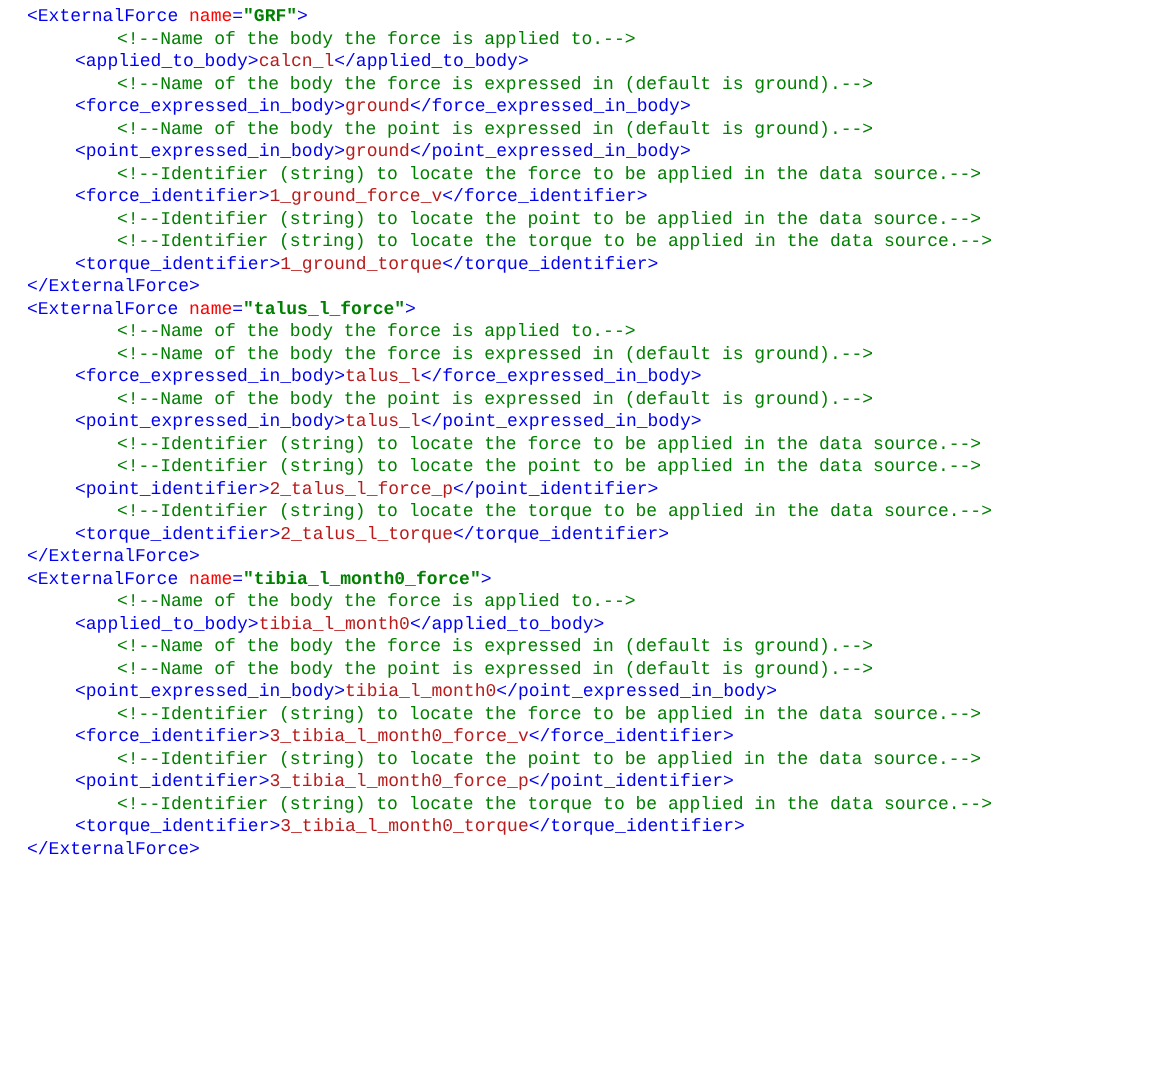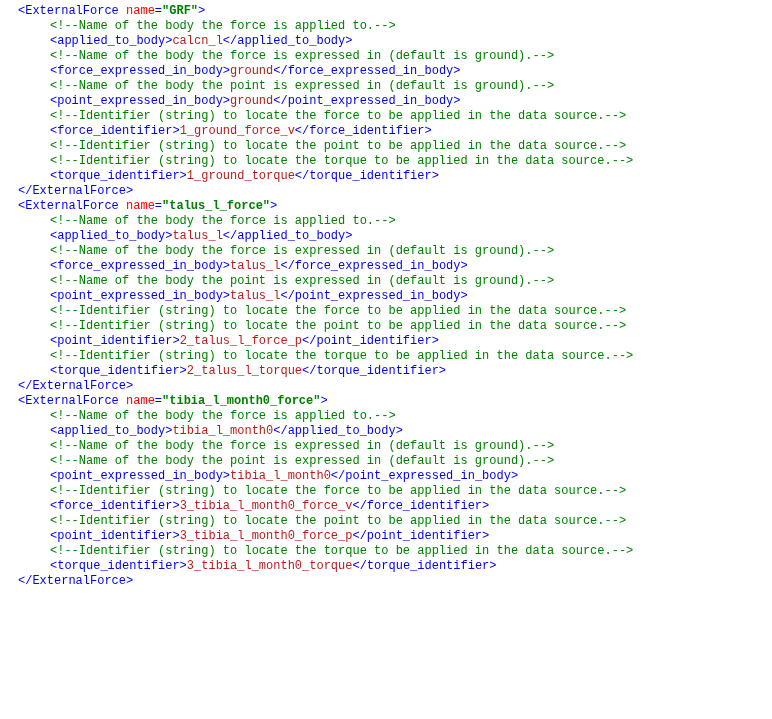--- a/index.html
+++ b/index.html
@@ -13,21 +13,21 @@
     font-weight: bold;
   }
   .ln {
     display: block;
   }
   .i1 { padding-left: 14px; }
   .i2 { padding-left: 46px; }
   .tag { color: #0000ee; font-weight: normal; }
   .attr-name { color: #ff0000; font-weight: normal; }
   .attr-val { color: #008000; font-weight: bold; }
-  .cmt { color: #008000; font-weight: normal; }
+  .cmt { color: #008000; font-weight: normal; margin-left: 28px; }
   .txt { color: #b91c1c; font-weight: normal; }
 </style>
 </head>
 <body>
 
 <div id="root">
     <span class="ln i1"><span class="tag">&lt;ExternalForce </span><span class="attr-name">name</span><span class="tag">=</span><span class="attr-val">"GRF"</span><span class="tag">&gt;</span></span>
     <span class="ln i2"><span class="cmt">&lt;!--Name of the body the force is applied to.--&gt;</span></span>
     <span class="ln i2"><span class="tag">&lt;applied_to_body&gt;</span><span class="txt">calcn_l</span><span class="tag">&lt;/applied_to_body&gt;</span></span>
     <span class="ln i2"><span class="cmt">&lt;!--Name of the body the force is expressed in (default is ground).--&gt;</span></span>
@@ -35,21 +35,20 @@
     <span class="ln i2"><span class="cmt">&lt;!--Name of the body the point is expressed in (default is ground).--&gt;</span></span>
     <span class="ln i2"><span class="tag">&lt;point_expressed_in_body&gt;</span><span class="txt">ground</span><span class="tag">&lt;/point_expressed_in_body&gt;</span></span>
     <span class="ln i2"><span class="cmt">&lt;!--Identifier (string) to locate the force to be applied in the data source.--&gt;</span></span>
     <span class="ln i2"><span class="tag">&lt;force_identifier&gt;</span><span class="txt">1_ground_force_v</span><span class="tag">&lt;/force_identifier&gt;</span></span>
     <span class="ln i2"><span class="cmt">&lt;!--Identifier (string) to locate the point to be applied in the data source.--&gt;</span></span>
     <span class="ln i2"><span class="cmt">&lt;!--Identifier (string) to locate the torque to be applied in the data source.--&gt;</span></span>
     <span class="ln i2"><span class="tag">&lt;torque_identifier&gt;</span><span class="txt">1_ground_torque</span><span class="tag">&lt;/torque_identifier&gt;</span></span>
     <span class="ln i1"><span class="tag">&lt;/ExternalForce&gt;</span></span>
     <span class="ln i1"><span class="tag">&lt;ExternalForce </span><span class="attr-name">name</span><span class="tag">=</span><span class="attr-val">"talus_l_force"</span><span class="tag">&gt;</span></span>
     <span class="ln i2"><span class="cmt">&lt;!--Name of the body the force is applied to.--&gt;</span></span>
-    <span class="ln i2"><span class="tag">&lt;applied_to_body&gt;</span><span class="txt">talus_l</span><span class="tag">&lt;/applied_to_body&gt;</span></span>
     <span class="ln i2"><span class="cmt">&lt;!--Name of the body the force is expressed in (default is ground).--&gt;</span></span>
     <span class="ln i2"><span class="tag">&lt;force_expressed_in_body&gt;</span><span class="txt">talus_l</span><span class="tag">&lt;/force_expressed_in_body&gt;</span></span>
     <span class="ln i2"><span class="cmt">&lt;!--Name of the body the point is expressed in (default is ground).--&gt;</span></span>
     <span class="ln i2"><span class="tag">&lt;point_expressed_in_body&gt;</span><span class="txt">talus_l</span><span class="tag">&lt;/point_expressed_in_body&gt;</span></span>
     <span class="ln i2"><span class="cmt">&lt;!--Identifier (string) to locate the force to be applied in the data source.--&gt;</span></span>
     <span class="ln i2"><span class="cmt">&lt;!--Identifier (string) to locate the point to be applied in the data source.--&gt;</span></span>
     <span class="ln i2"><span class="tag">&lt;point_identifier&gt;</span><span class="txt">2_talus_l_force_p</span><span class="tag">&lt;/point_identifier&gt;</span></span>
     <span class="ln i2"><span class="cmt">&lt;!--Identifier (string) to locate the torque to be applied in the data source.--&gt;</span></span>
     <span class="ln i2"><span class="tag">&lt;torque_identifier&gt;</span><span class="txt">2_talus_l_torque</span><span class="tag">&lt;/torque_identifier&gt;</span></span>
     <span class="ln i1"><span class="tag">&lt;/ExternalForce&gt;</span></span>

